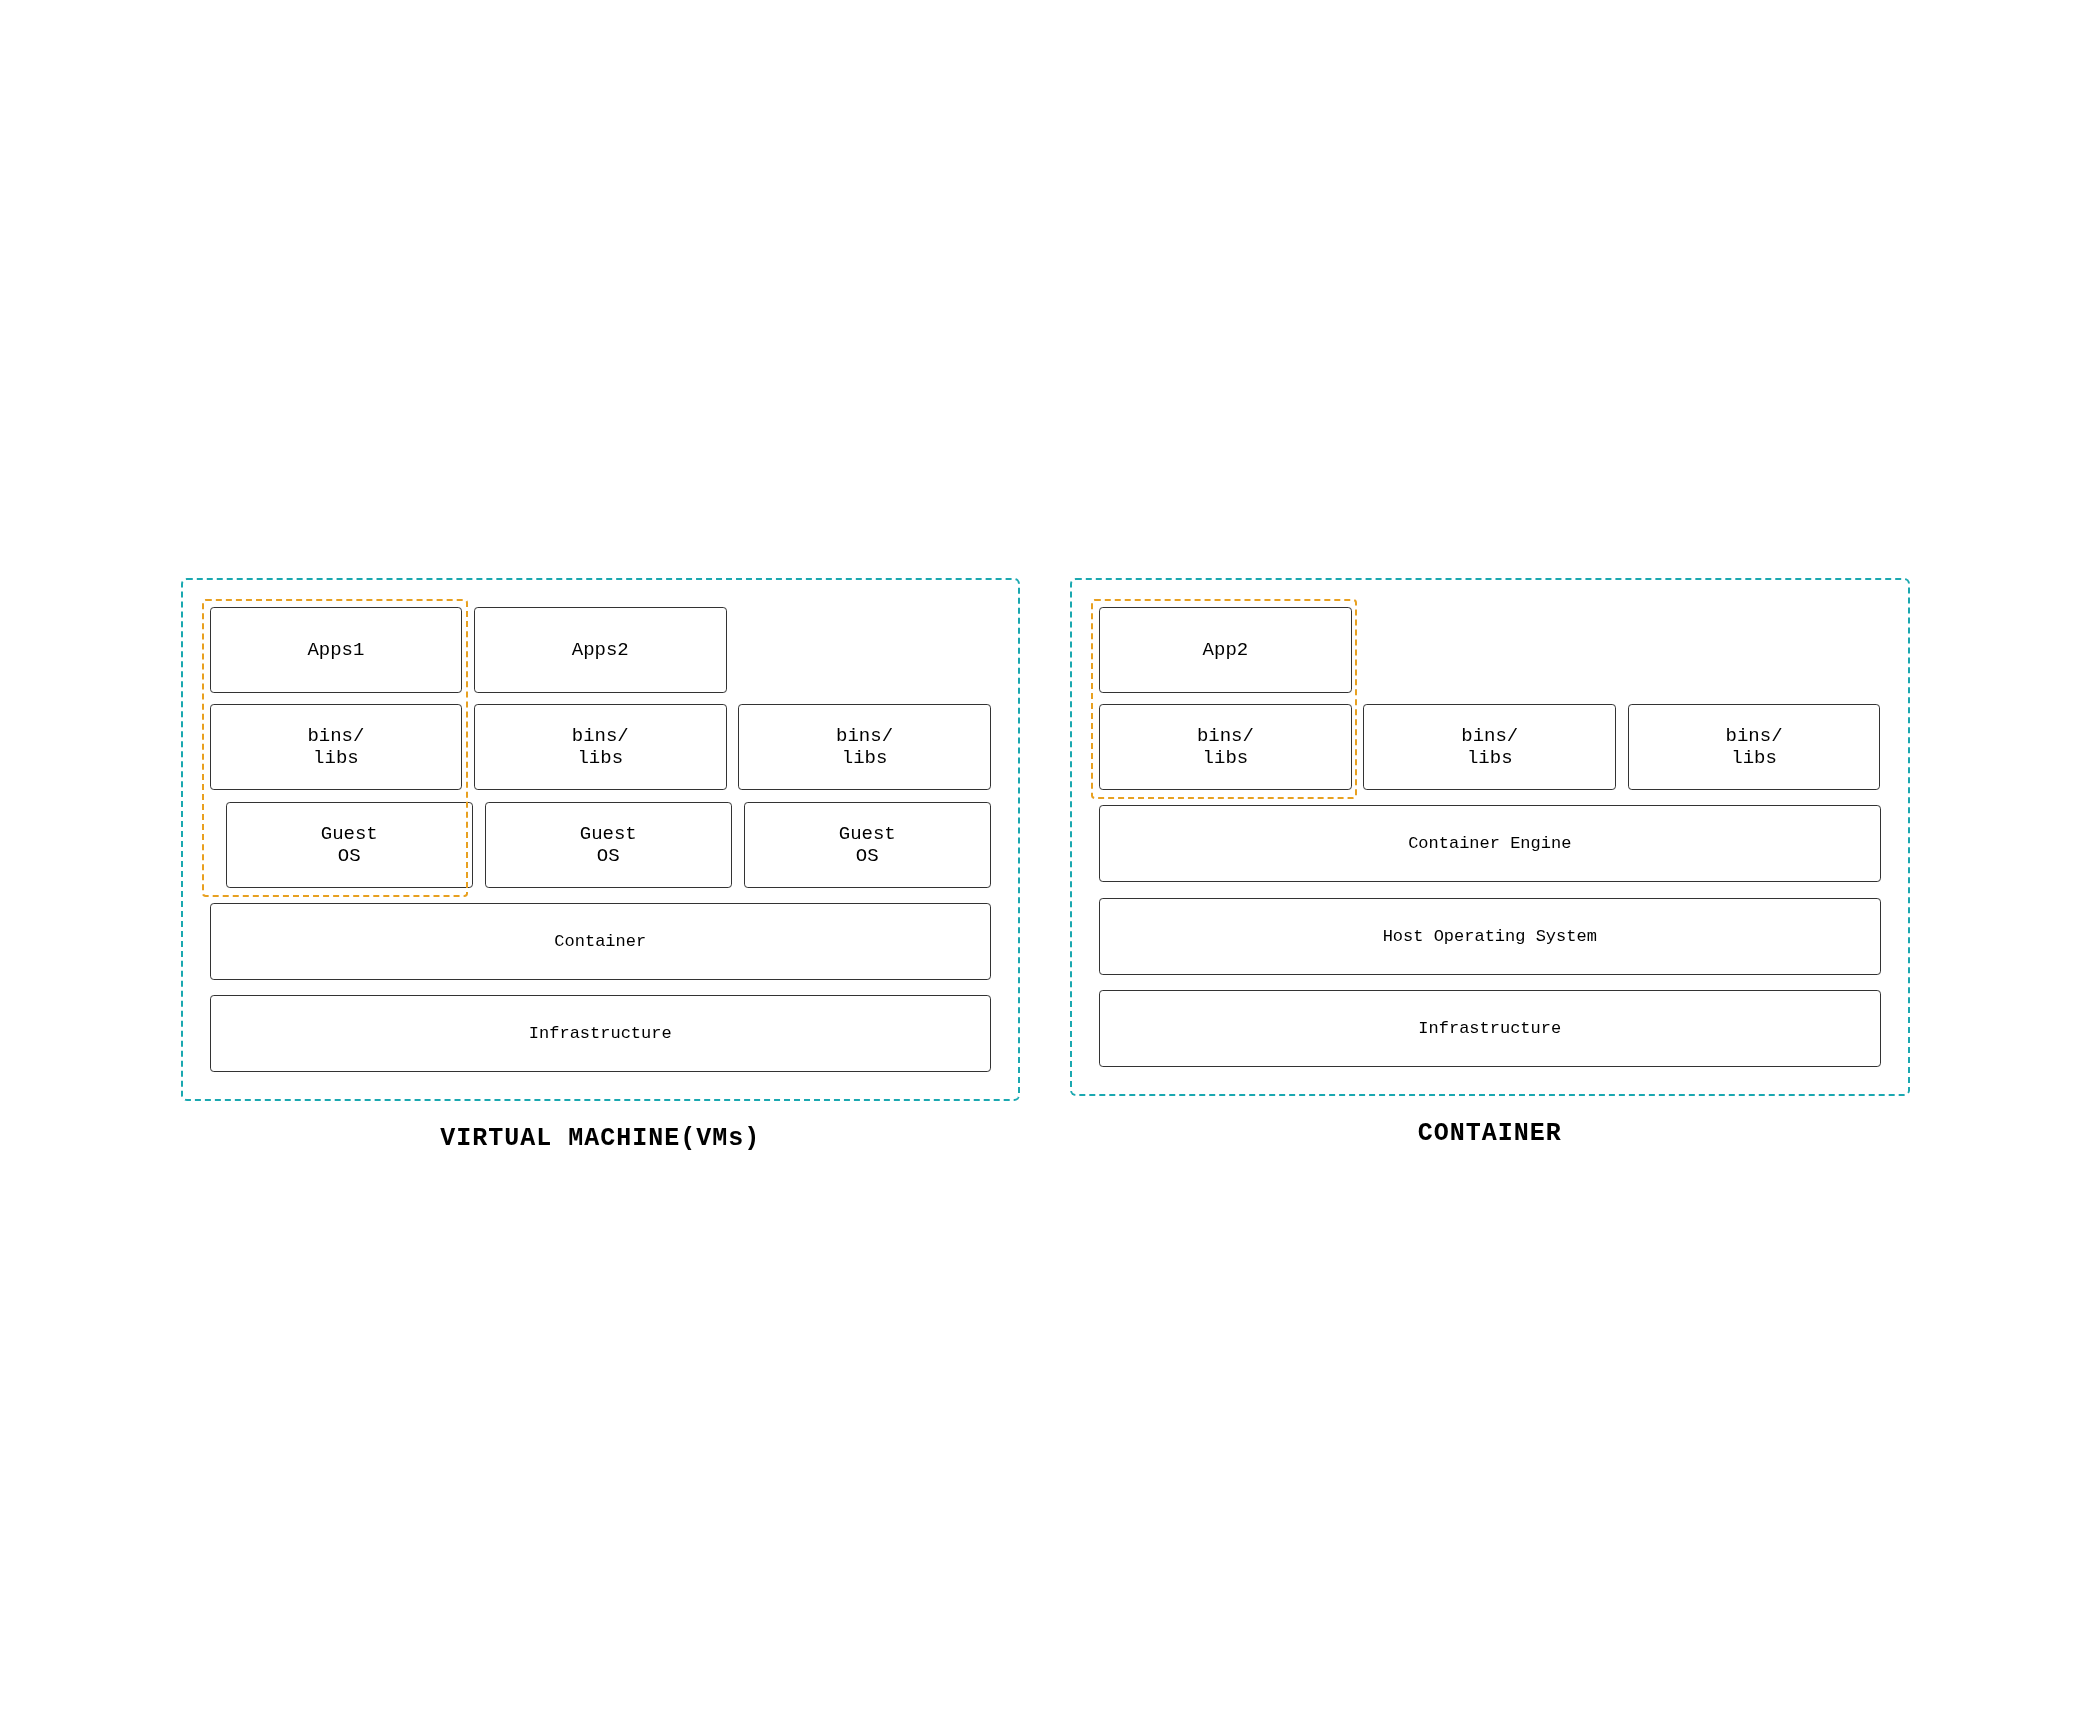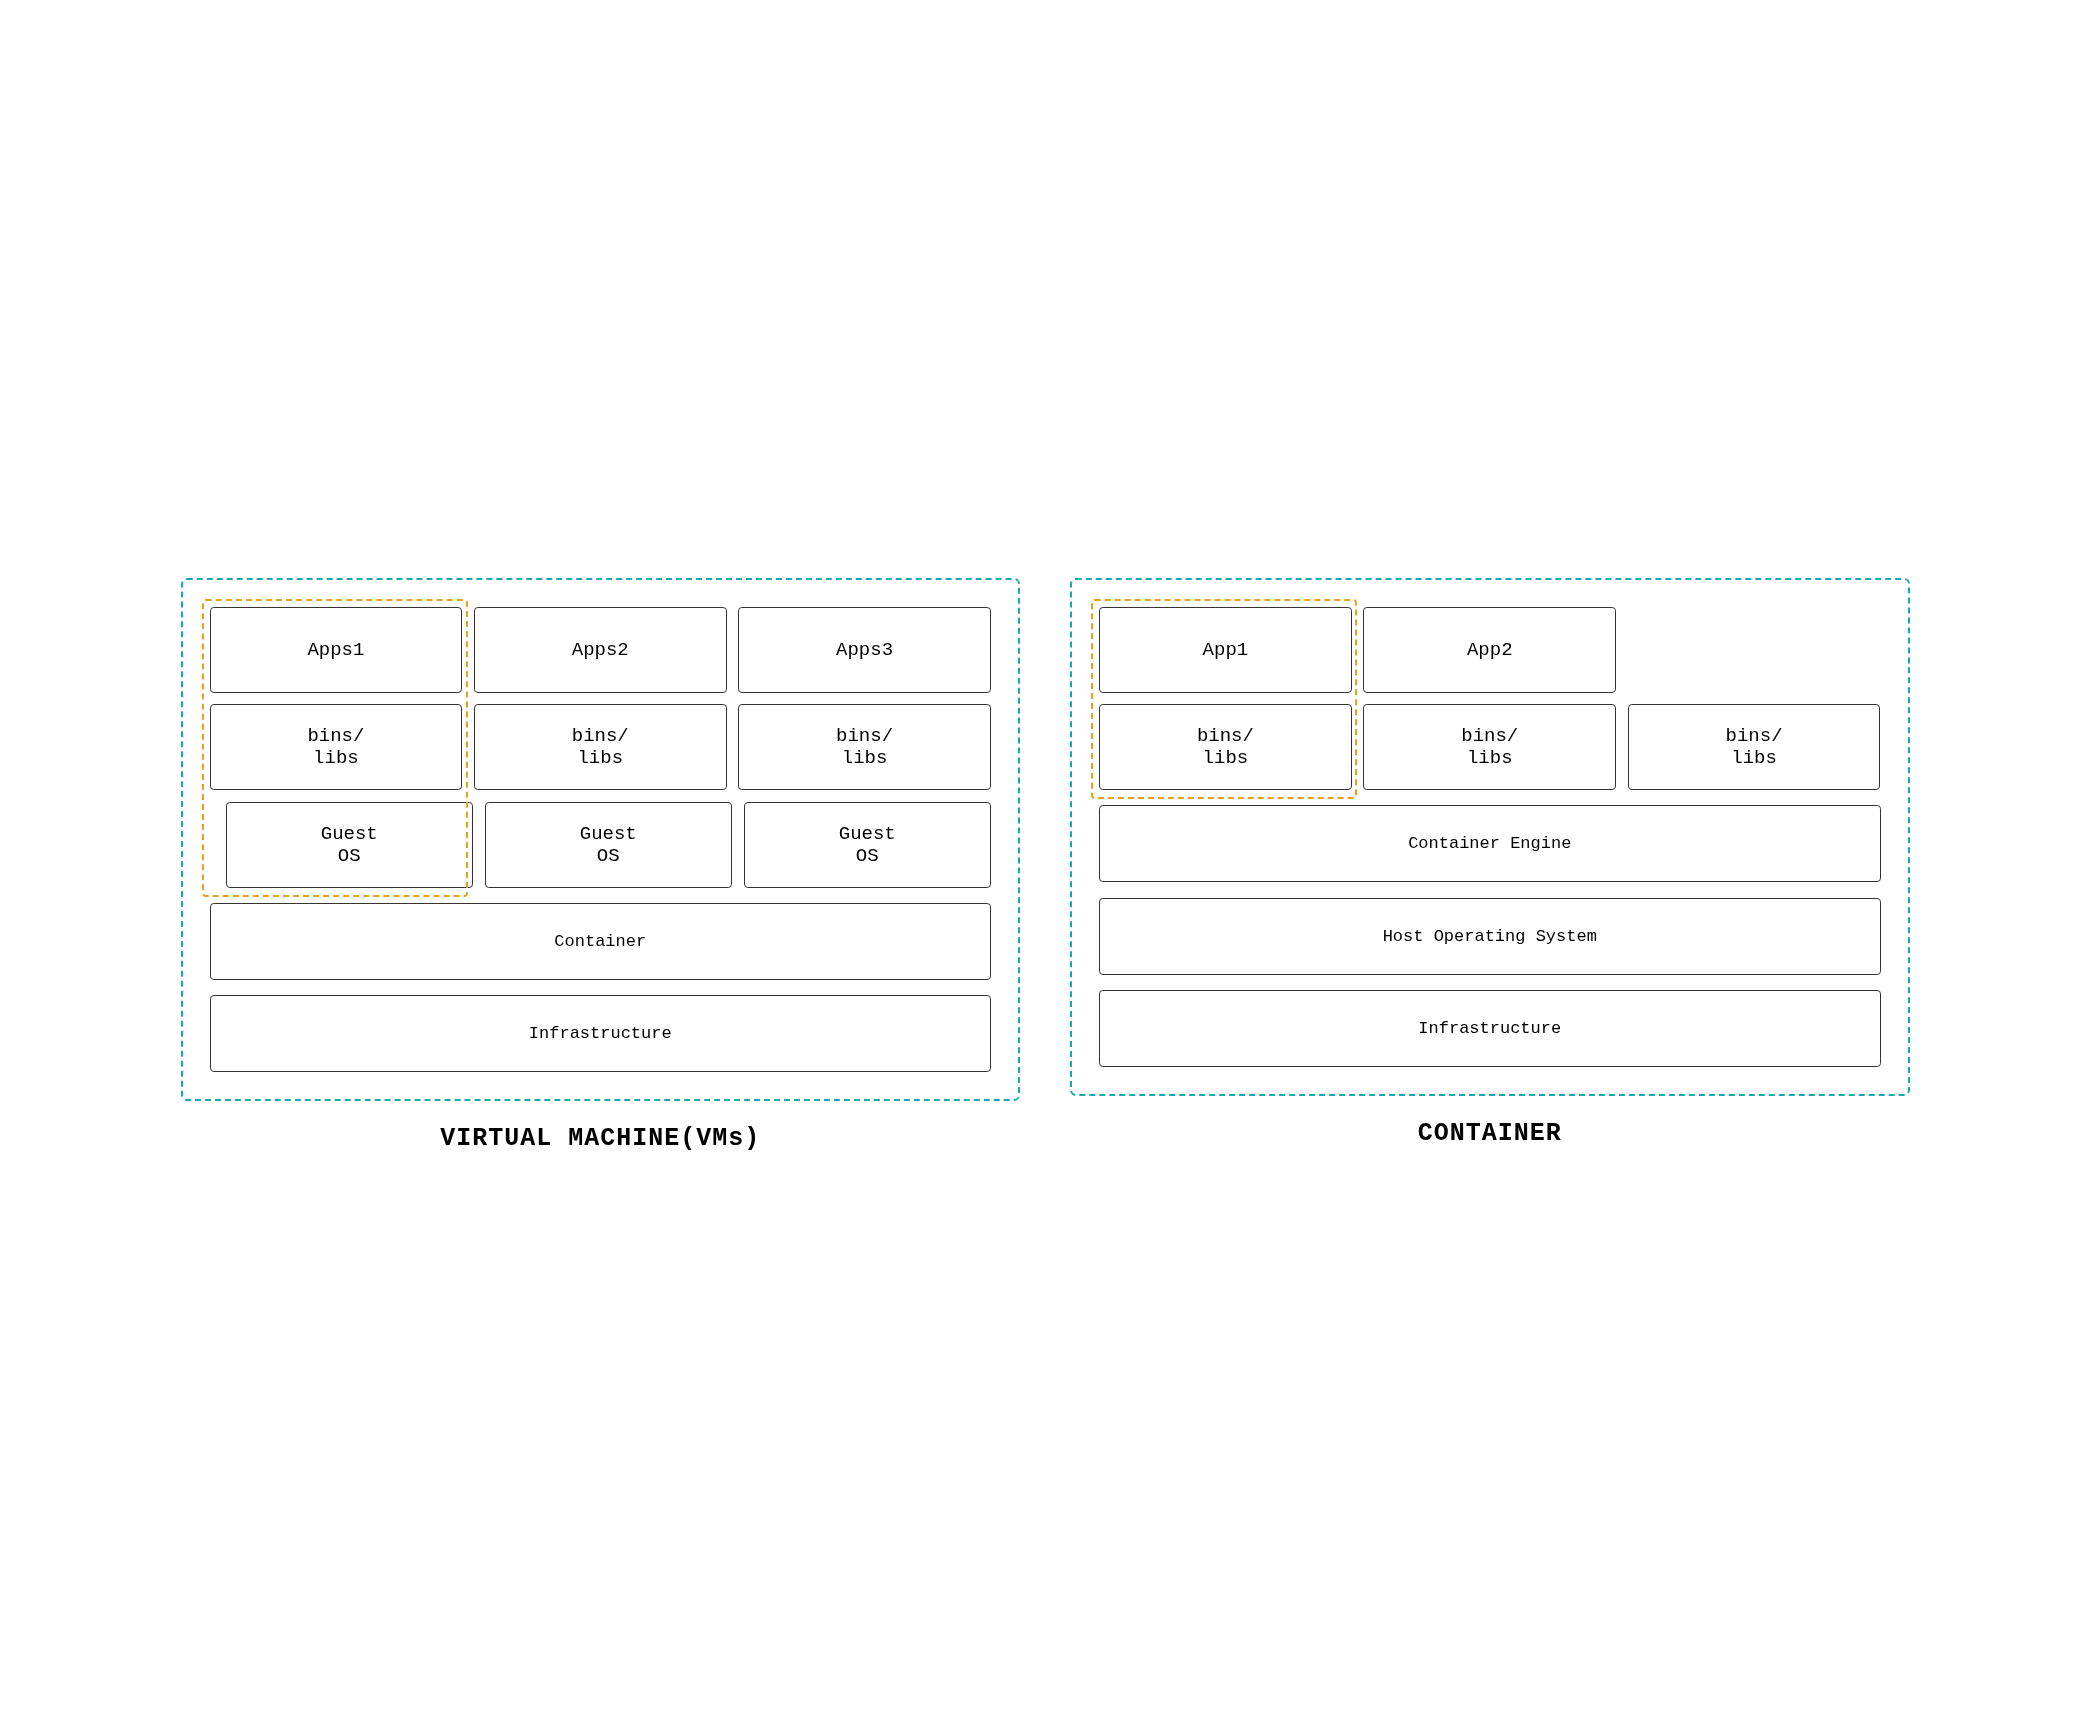--- a/index.html
+++ b/index.html
@@ -111,21 +111,20 @@
   <div class="diagram-column">
     <div class="outer-box">
 
       <div style="position:relative;">
 
         <div class="inner-orange-box" style="position: absolute; top: -7.7px; left: -7.7px; width: 266px; height: 298px; pointer-events: none; z-index: 5;"></div>
 
         <div class="apps-row" style="position:relative; z-index:1;">
           <div class="app-cell">Apps1</div>
           <div class="app-cell">Apps2</div>
-          <div class="app-cell">Apps3</div>
         </div>
 
         <div class="apps-row" style="position:relative; z-index:1; margin-top:11.5px;">
           <div class="app-cell" style="white-space:pre-line;">bins/
 libs</div>
           <div class="app-cell" style="white-space:pre-line;">bins/
 libs</div>
           <div class="app-cell" style="white-space:pre-line;">bins/
 libs</div>
         </div>
@@ -147,21 +146,20 @@
 
     <div class="column-title">VIRTUAL MACHINE(VMs)</div>
   </div>
 
   <div class="diagram-column">
     <div class="outer-box">
 
       <div style="position:relative;" id="container-grid">
 
         <div class="container-apps-row" style="position:relative; z-index:1;">
-          <div class="app-cell">App1</div>
           <div class="app-cell">App2</div>
         </div>
 
         <div class="container-apps-row" style="position:relative; z-index:1; margin-top:11.5px;">
           <div class="app-cell" style="white-space:pre-line;">bins/
 libs</div>
           <div class="app-cell" style="white-space:pre-line;">bins/
 libs</div>
           <div class="app-cell" style="white-space:pre-line;">bins/
 libs</div>

